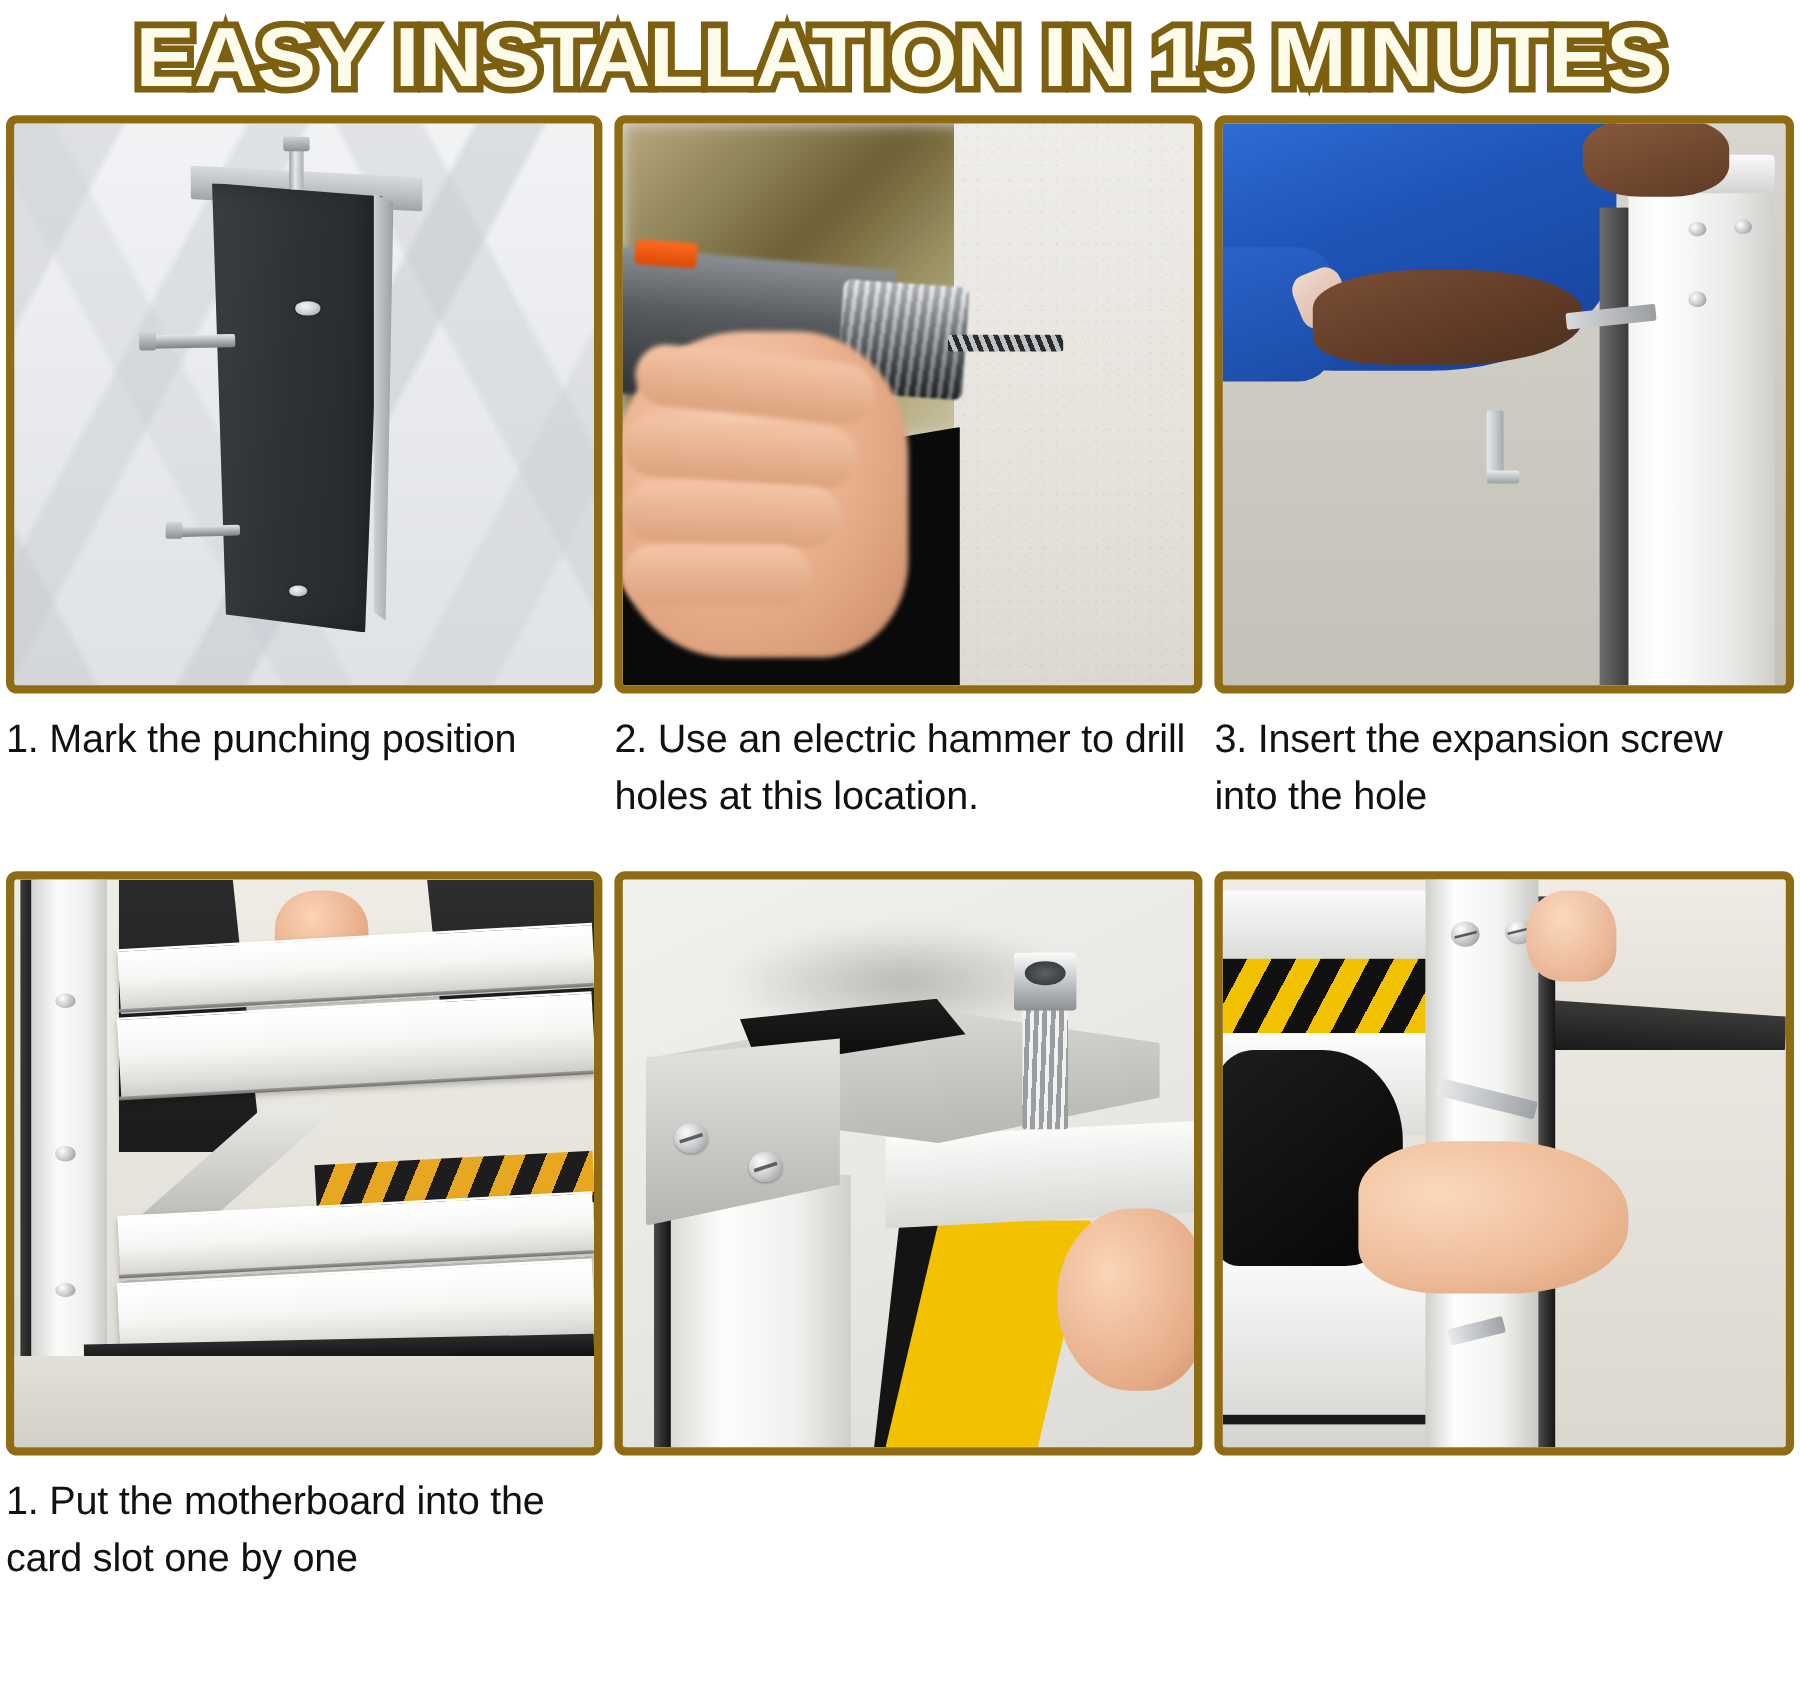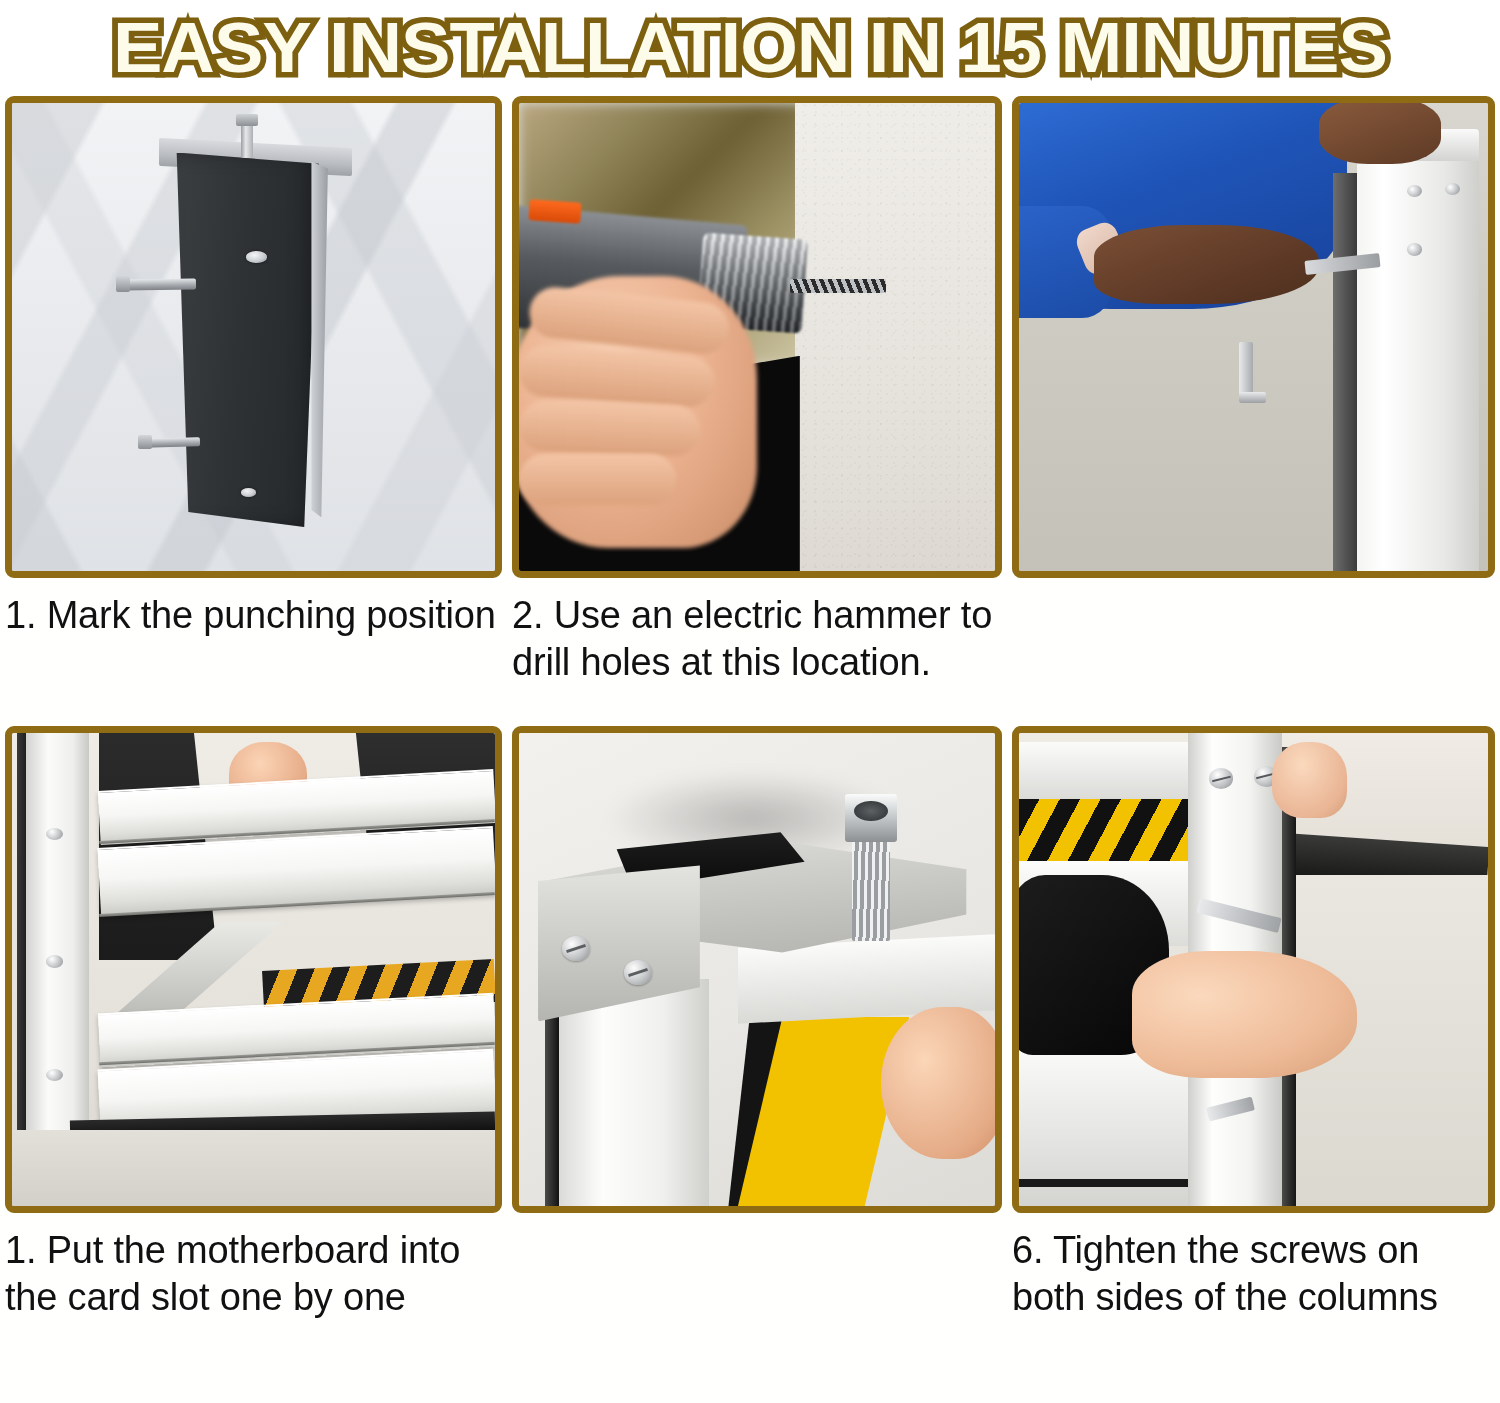--- a/index.html
+++ b/index.html
@@ -62,21 +62,21 @@
     position:relative;
     background:#ddd;
   }
   .photo.r1{height:482px;}
   .photo.r2{height:487px;}
 
   .scene{position:absolute;inset:0;overflow:hidden;}
 
   .caption{
     margin-top:14px;
-    font-size:38px;
+    font-size:33px;
     line-height:47px;
     color:#111;
     letter-spacing:-0.2px;
     font-family:"Liberation Sans",sans-serif;
   }
 
   
   .p1-bg{
     position:absolute;inset:0;
     background:
@@ -552,20 +552,21 @@
           <div class="p3-screw s1"></div>
           <div class="p3-screw s2"></div>
           <div class="p3-screw s3"></div>
           <div class="p3-cuff"></div>
           <div class="p3-arm"></div>
           <div class="p3-hand2"></div>
           <div class="p3-allen"></div>
           <div class="p3-tool"></div>
         </div>
       </div>
+      <div class="caption">3. Insert the expansion screw into the hole</div>
     </div>
   </div>
 
   <div class="row row-2">
 
     <div class="cell cell-1">
       <div class="photo r2">
         <div class="scene">
           <div class="p4-bg"></div>
           <div class="p4-legsDark"></div>
@@ -629,16 +630,15 @@
           <div class="p6-column"></div>
           <div class="p6-capScrew c1"></div>
           <div class="p6-capScrew c2"></div>
           <div class="p6-hand2"></div>
           <div class="p6-tool"></div>
           <div class="p6-sleeve"></div>
           <div class="p6-hand"></div>
           <div class="p6-tool2"></div>
         </div>
       </div>
-      <div class="caption">6. Tighten the screws on both sides of the columns</div>
     </div>
   </div>
 </div>
 
 </body></html>

